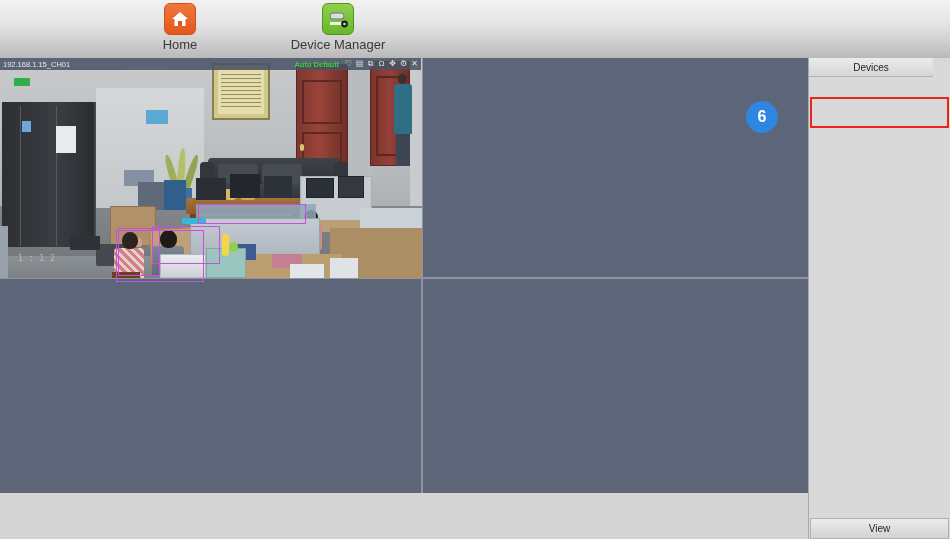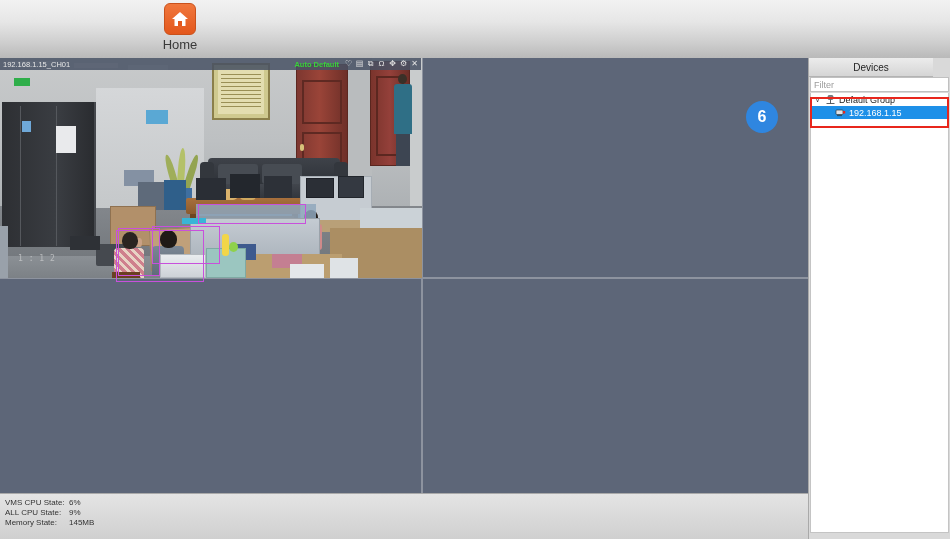--- a/index.html
+++ b/index.html
@@ -444,20 +444,31 @@
       <div class="ico ico-home">
         <svg width="20" height="20" viewBox="0 0 20 20" aria-hidden="true">
           <path d="M10 3 L18 10 H15.5 V17 H4.5 V10 H2 Z" fill="#ffffff"></path>
           <rect x="8" y="12" width="4" height="5" fill="#e3571c"></rect>
         </svg>
       </div>
       <div class="lbl">Home</div>
     </div>
 
 
+    <div class="navtab" id="tab-devmgr">
+      <div class="ico ico-dev">
+        <svg width="22" height="22" viewBox="0 0 22 22" aria-hidden="true">
+          <rect x="3" y="5" width="14" height="6" rx="3" fill="#d9dde0" stroke="#6e7478"></rect>
+          <rect x="3" y="14" width="13" height="3" fill="#ffffff" opacity="0.85"></rect>
+          <circle cx="17.5" cy="16" r="3.4" fill="#1d1f22"></circle>
+          <circle cx="17.5" cy="16" r="1.3" fill="#cfd3d6"></circle>
+        </svg>
+      </div>
+      <div class="lbl">Device Manager</div>
+    </div>
   </div>
 
   <div id="video-area">
 
     <div class="cell" id="cell-0">
 
       <div class="scene">
         <div class="s wall-back"></div>
         <div class="s light1"></div>
           <div class="s light2"></div>
@@ -577,70 +588,26 @@
           <span class="tool-ico">✕</span>
         </div>
       </div>
     </div>
 
     <div class="cell" id="cell-1"></div>
     <div class="cell" id="cell-2"></div>
     <div class="cell" id="cell-3"></div>
   </div>
 
-  <div id="bottombar">
-
-    <div id="status-block">
-      <div class="status-row">
-        <span class="status-key">VMS CPU State:</span>
-        <span class="status-val">6%</span>
-      </div>
-      <div class="status-row">
-        <span class="status-key">ALL CPU State:</span>
-        <span class="status-val">9%</span>
-      </div>
-      <div class="status-row">
-        <span class="status-key">Memory State:</span>
-        <span class="status-val">145MB</span>
-      </div>
-    </div>
-
-  </div>
 
   <div id="right-panel">
 
     <div id="devices-header">Devices</div>
 
-    <div id="filter-input">
-      <span>Filter</span>
-    </div>
-
-    <div id="tree">
-      <div class="tree-node">
-        <span class="chevron">∨</span>
-        <span class="tree-ico">
-          <svg width="11" height="11" viewBox="0 0 11 11" aria-hidden="true">
-            <rect x="3" y="1.5" width="5" height="4" rx="1" fill="#7c8085" stroke="#4b4e52" stroke-width="0.6"></rect>
-            <path d="M1.5 9.5 L9.5 9.5" stroke="#4b4e52" stroke-width="0.9"></path>
-            <path d="M5.5 5.5 L5.5 9.5" stroke="#4b4e52" stroke-width="0.9"></path>
-          </svg>
-        </span>
-        <span>Default Group</span>
-      </div>
-
-      <div class="tree-node child selected">
-        <span class="tree-ico">
-          <svg width="11" height="11" viewBox="0 0 11 11" aria-hidden="true">
-            <rect x="1" y="3" width="7" height="4.5" rx="0.8" fill="#dfe3e8" stroke="#2e3338" stroke-width="0.7"></rect>
-            <rect x="8" y="4" width="2.2" height="2.5" fill="#e8261c"></rect>
-            <path d="M2 8.6 L7 8.6" stroke="#2e3338" stroke-width="0.8"></path>
-          </svg>
-        </span>
-        <span>192.168.1.15</span>
-      </div>
-    </div>
-
+
+
+    <div id="view-button">View</div>
   </div>
 
   <div id="annot-box"></div>
   <div id="annot-badge">6</div>
 
 </div>
 
 </body></html>

